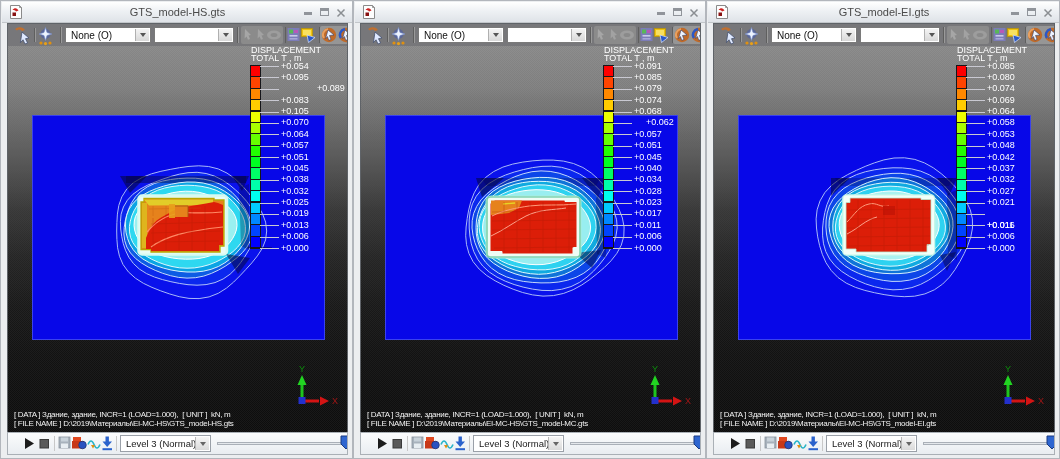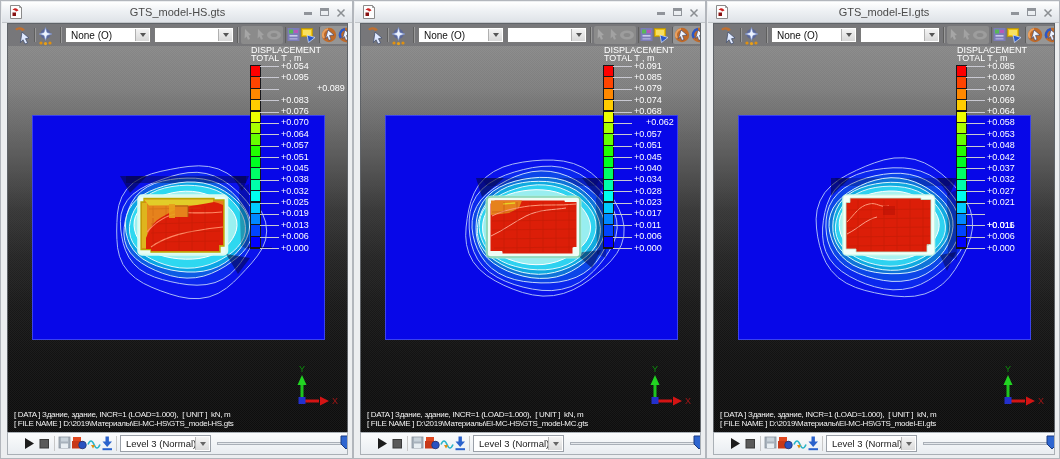--- a/index.html
+++ b/index.html
@@ -138,21 +138,21 @@
       <div style="position:absolute;left:243px;top:190.62px;width:9px;height:10.38px;background:#0000ff;"></div>
       <div style="position:absolute;left:252px;top:20.0px;width:19px;height:1px;background:#c9c9d2;"></div>
       <div style="position:absolute;left:273px;top:14.5px;width:42px;height:11px;font:9px/11px 'Liberation Sans',sans-serif;color:#fff;">+0.054</div>
       <div style="position:absolute;left:252px;top:31.4px;width:19px;height:1px;background:#c9c9d2;"></div>
       <div style="position:absolute;left:273px;top:25.9px;width:42px;height:11px;font:9px/11px 'Liberation Sans',sans-serif;color:#fff;">+0.095</div>
       <div style="position:absolute;left:252px;top:42.8px;width:19px;height:1px;background:#c9c9d2;"></div>
       <div style="position:absolute;left:273px;top:37.2px;width:42px;height:11px;font:9px/11px 'Liberation Sans',sans-serif;color:#fff;margin-left:36px;">+0.089</div>
       <div style="position:absolute;left:252px;top:54.1px;width:19px;height:1px;background:#c9c9d2;"></div>
       <div style="position:absolute;left:273px;top:48.6px;width:42px;height:11px;font:9px/11px 'Liberation Sans',sans-serif;color:#fff;">+0.083</div>
       <div style="position:absolute;left:252px;top:65.5px;width:19px;height:1px;background:#c9c9d2;"></div>
-      <div style="position:absolute;left:273px;top:60.0px;width:42px;height:11px;font:9px/11px 'Liberation Sans',sans-serif;color:#fff;">+0.076</div>
+      <div style="position:absolute;left:273px;top:60.0px;width:42px;height:11px;font:9px/11px 'Liberation Sans',sans-serif;color:#fff;">+0.105</div>
       <div style="position:absolute;left:252px;top:76.9px;width:19px;height:1px;background:#c9c9d2;"></div>
       <div style="position:absolute;left:273px;top:71.4px;width:42px;height:11px;font:9px/11px 'Liberation Sans',sans-serif;color:#fff;">+0.070</div>
       <div style="position:absolute;left:252px;top:88.2px;width:19px;height:1px;background:#c9c9d2;"></div>
       <div style="position:absolute;left:273px;top:82.8px;width:42px;height:11px;font:9px/11px 'Liberation Sans',sans-serif;color:#fff;">+0.064</div>
       <div style="position:absolute;left:252px;top:99.6px;width:19px;height:1px;background:#c9c9d2;"></div>
       <div style="position:absolute;left:273px;top:94.1px;width:42px;height:11px;font:9px/11px 'Liberation Sans',sans-serif;color:#fff;">+0.057</div>
       <div style="position:absolute;left:252px;top:111.0px;width:19px;height:1px;background:#c9c9d2;"></div>
       <div style="position:absolute;left:273px;top:105.5px;width:42px;height:11px;font:9px/11px 'Liberation Sans',sans-serif;color:#fff;">+0.051</div>
       <div style="position:absolute;left:252px;top:122.4px;width:19px;height:1px;background:#c9c9d2;"></div>
       <div style="position:absolute;left:273px;top:116.9px;width:42px;height:11px;font:9px/11px 'Liberation Sans',sans-serif;color:#fff;">+0.045</div>

